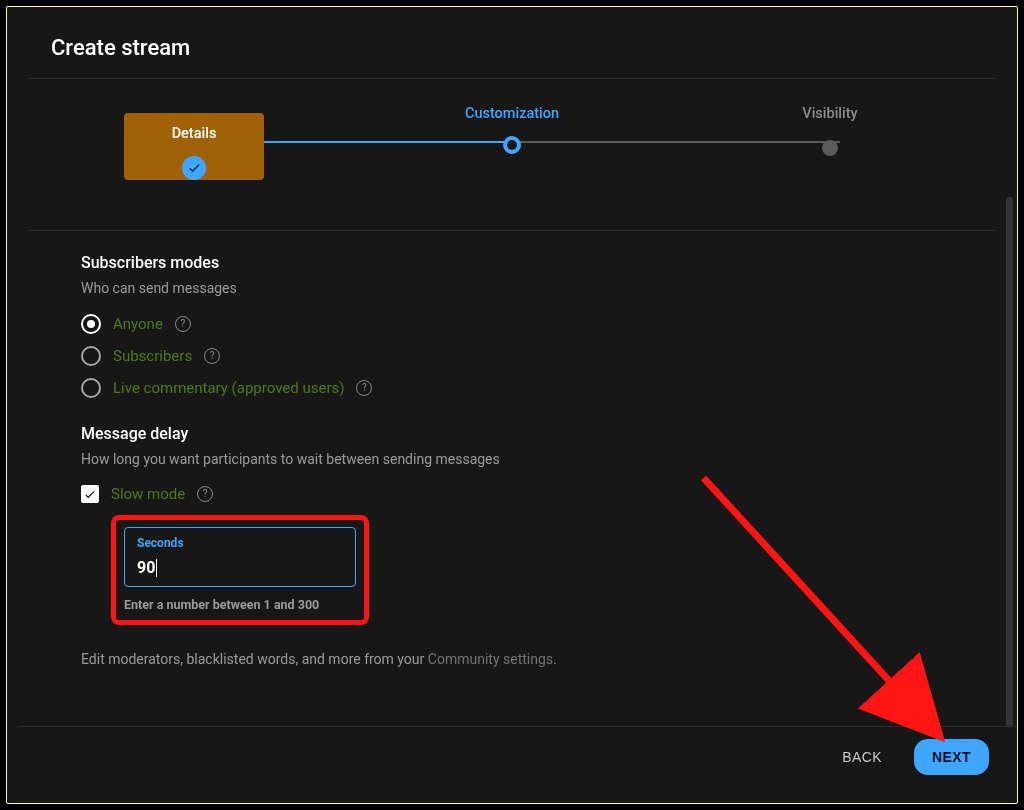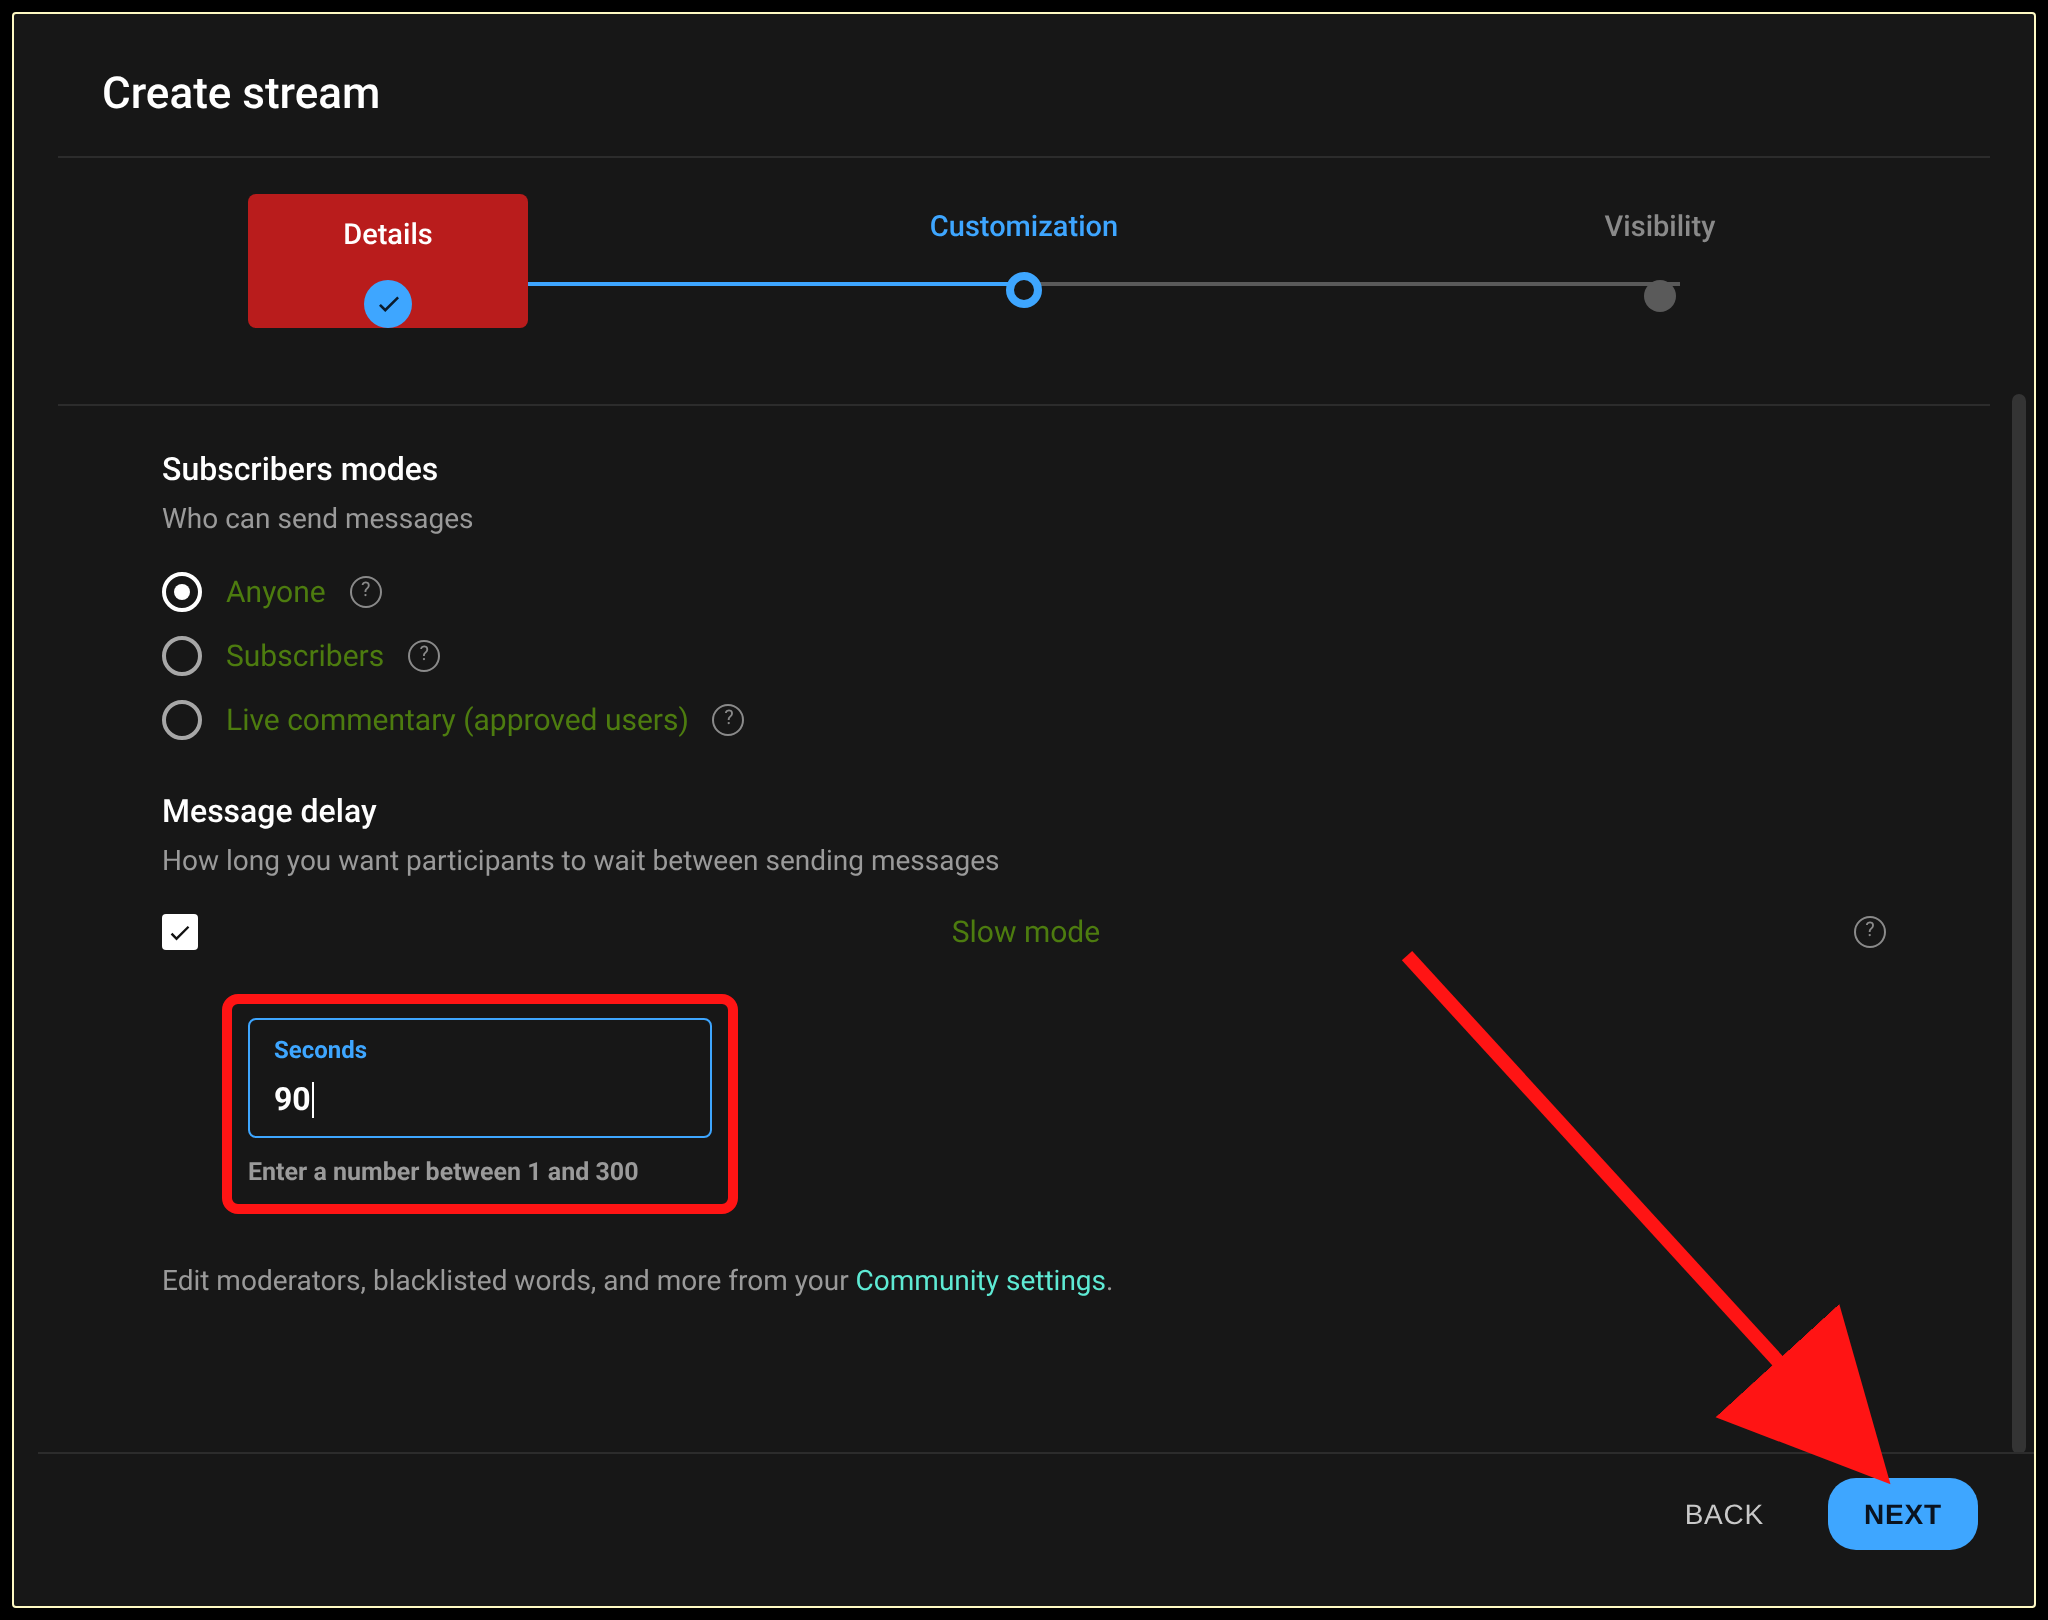--- a/index.html
+++ b/index.html
@@ -50,24 +50,24 @@
     position: relative;
     padding-top: 4px;
   }
   .step-label {
     font-size: 14.5px;
     font-weight: 500;
     color: #8a8a8a;
     padding: 8px 0 14px 0;
   }
   .step.active-box {
-    background: #b91c1c;
+    background: #a16207;
     border-radius: 4px;
     max-width: 140px;
-    margin: 0 auto;
+    margin: 16px auto;
   }
   .step.blue .step-label { color: #3ea6ff; }
   .step.active-box .step-label { color: #fff; }
 
   
   .step-line {
     position: absolute;
     top: 62px;
     height: 2px;
   }
@@ -154,22 +154,21 @@
     line-height: 1;
     flex-shrink:0;
   }
 
   .section2 { margin-top: 26px; }
 
   .chk-row {
     display:flex;
     align-items:center;
     gap: 12px;
-    margin-bottom: 22px;
-    justify-content: space-between;
+    margin-bottom: 12px;
   }
   .checkbox {
     width: 18px; height: 18px;
     background: #fff;
     border-radius: 2px;
     display:flex;align-items:center;justify-content:center;
     flex-shrink:0;
   }
   .checkbox svg { width: 14px; height: 14px; }
 
@@ -210,21 +209,21 @@
     font-size: 12.5px;
     color: #9a9a9a;
     margin-top: 10px;
   }
 
   .footnote {
     font-size: 14px;
     color: #9a9a9a;
     margin-top: 26px;
   }
-  .footnote a { color: #5eead4; text-decoration: none; }
+  .footnote a { color: #737373; text-decoration: none; }
 
   
   .footer {
     position: absolute;
     left: 12px; right: 0; bottom: 0;
     border-top: 1px solid #2c2c2c;
     padding: 12px 28px 28px 28px;
     display:flex;
     justify-content:flex-end;
     align-items:center;

